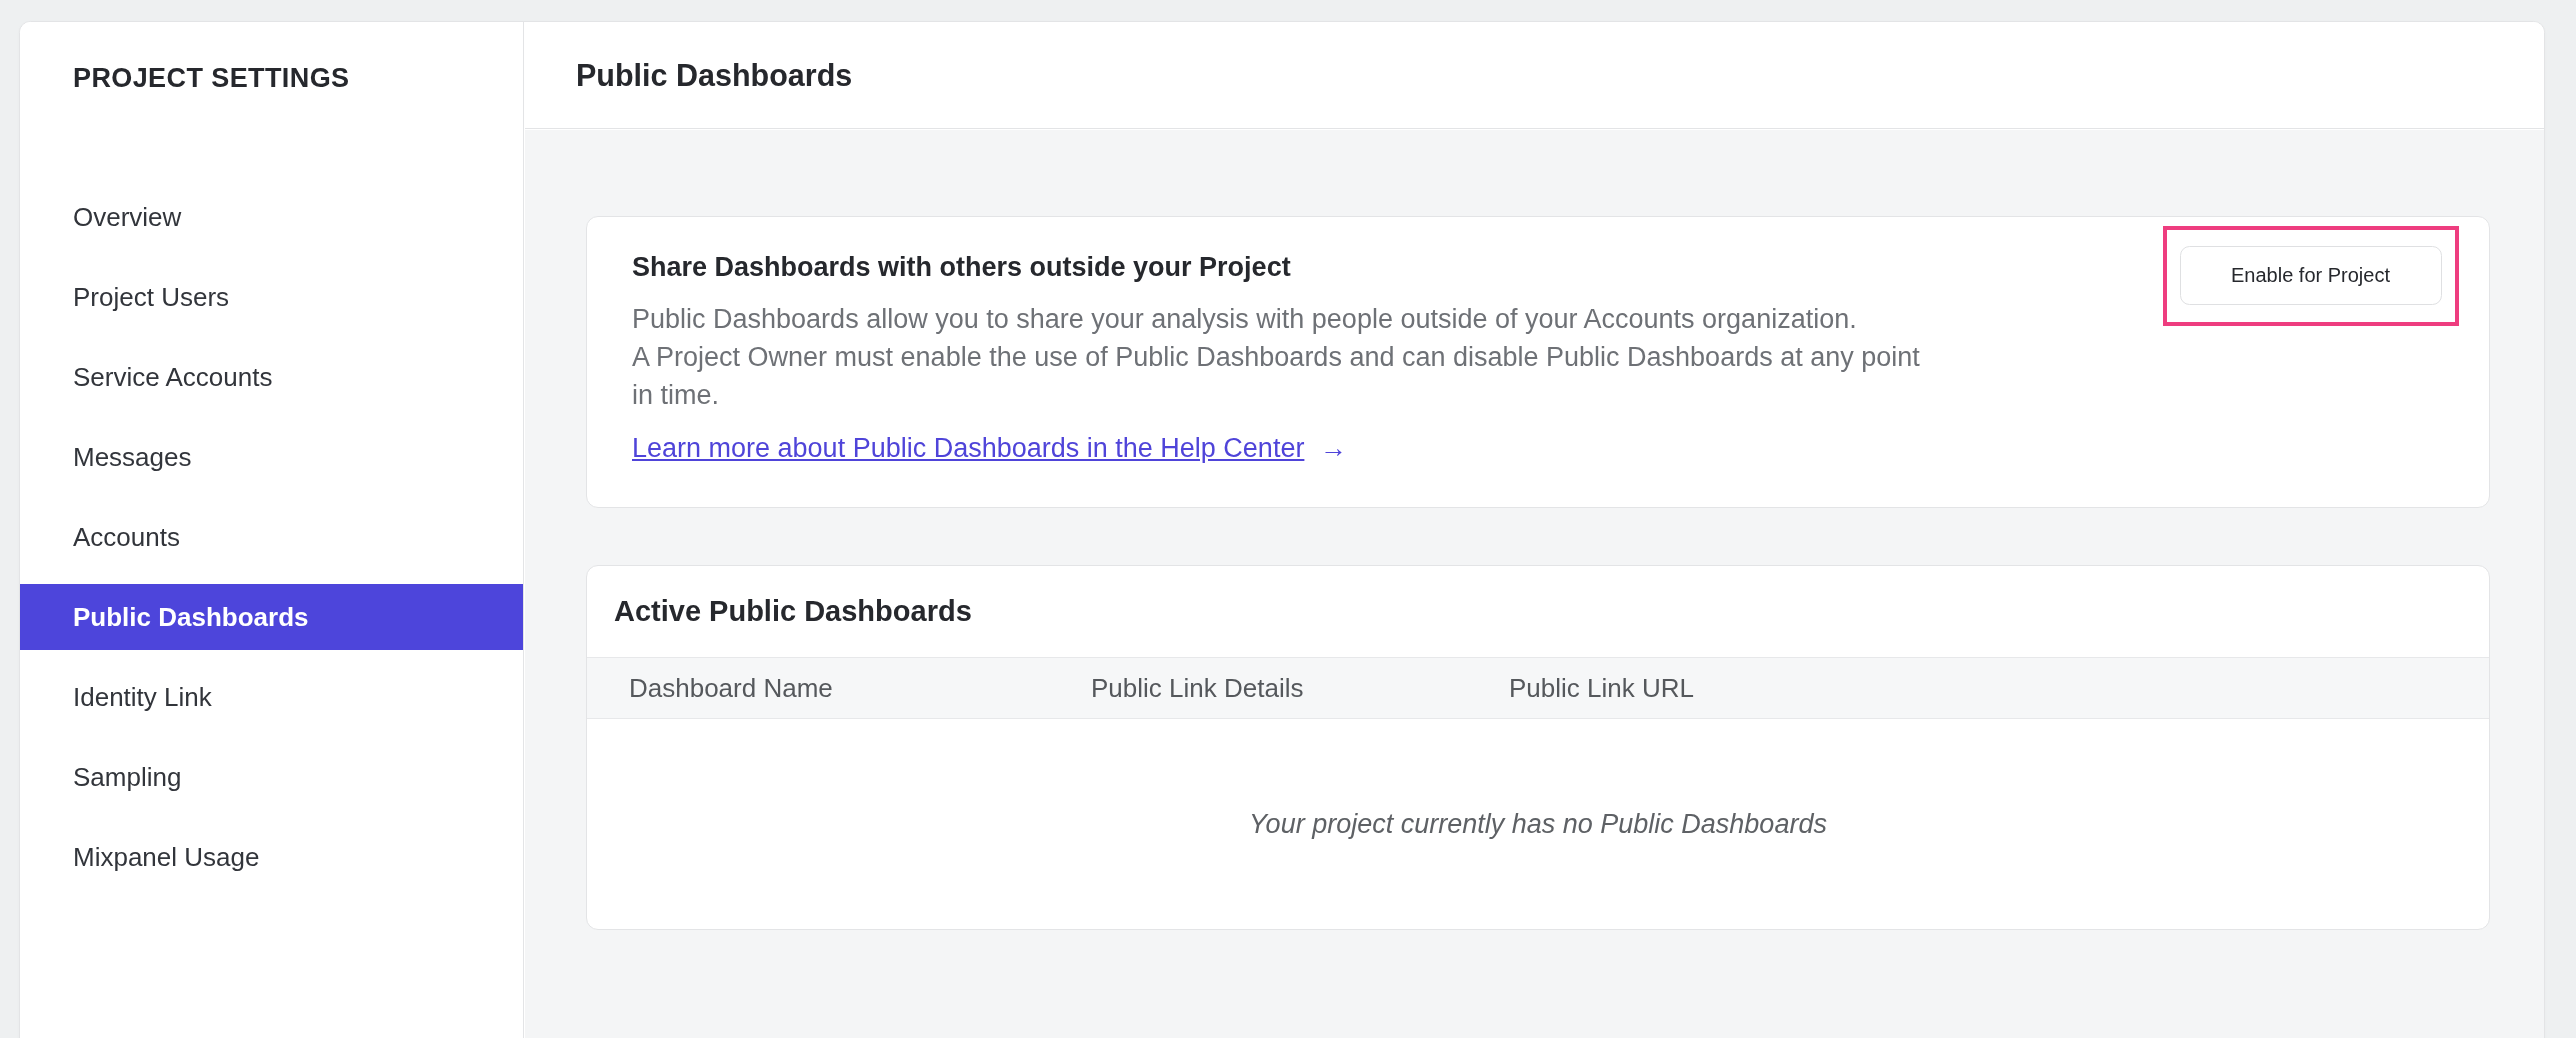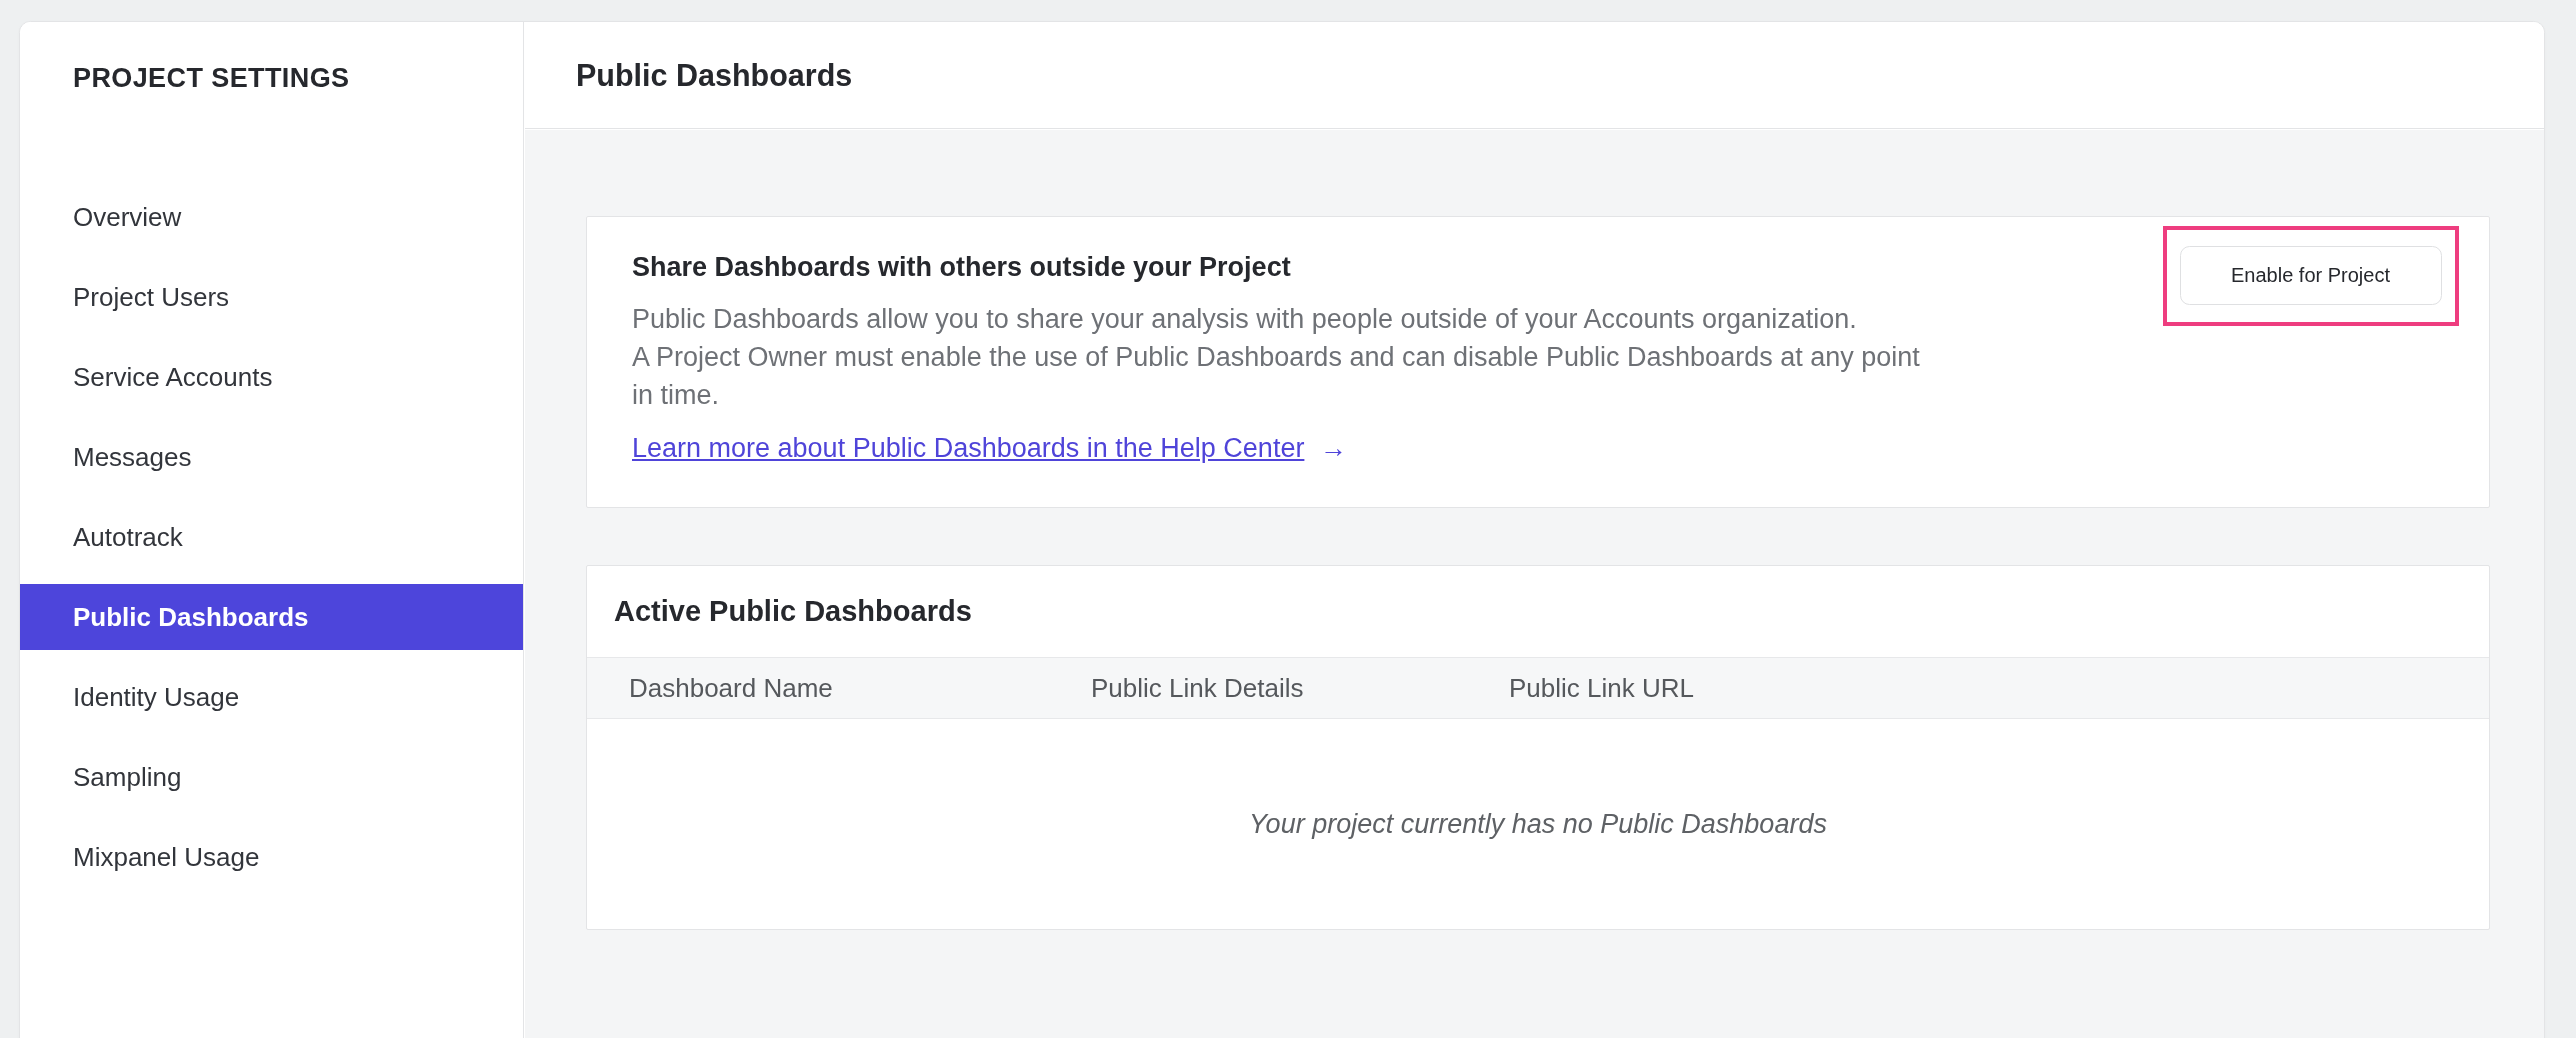--- a/index.html
+++ b/index.html
@@ -52,21 +52,21 @@
     height:107px;background:#fff;border-bottom:1px solid var(--border);
     display:flex;align-items:center;padding-left:51px;
   }
   .main-title{font-size:30.5px;font-weight:bold;color:var(--text-dark);}
   .main-body{
     position:absolute;top:108px;left:0;right:0;bottom:0;
     background:var(--body-gray);
     padding:86px 0 0 61px;
   }
   .card{
-    width:1904px;background:#fff;border:1px solid var(--border);border-radius:2px;
+    width:1904px;background:#fff;border:1px solid var(--border);border-radius:12px;
   }
   
   .share-card{height:292px;position:relative;padding:34px 0 0 45px;}
   .share-heading{font-size:27px;font-weight:bold;line-height:32px;color:var(--text-dark);}
   .share-para{margin-top:17px;font-size:27px;line-height:38px;color:var(--text-gray);}
   .link-row{margin-top:19px;font-size:27px;display:flex;align-items:center;}
   .help-link{color:var(--link-purple);text-decoration:underline;cursor:pointer;}
   .arrow{color:var(--link-purple);margin-left:15.3px;text-decoration:none;font-size:27px;}
   .highlight-box{
     position:absolute;top:8.6px;right:30.5px;width:296px;height:100px;
@@ -105,23 +105,23 @@
 
 <div class="panel">
 
   <aside class="sidebar">
     <div class="sidebar-title">PROJECT SETTINGS</div>
     <ul class="nav">
       <li>Overview</li>
       <li>Project Users</li>
       <li>Service Accounts</li>
       <li>Messages</li>
-      <li>Autotrack</li>
+      <li>Accounts</li>
       <li class="selected">Public Dashboards</li>
-      <li>Identity Usage</li>
+      <li>Identity Link</li>
       <li>Sampling</li>
       <li>Mixpanel Usage</li>
     </ul>
   </aside>
 
   <section class="main">
     <div class="main-header">
       <h1 class="main-title">Public Dashboards</h1>
     </div>
 

